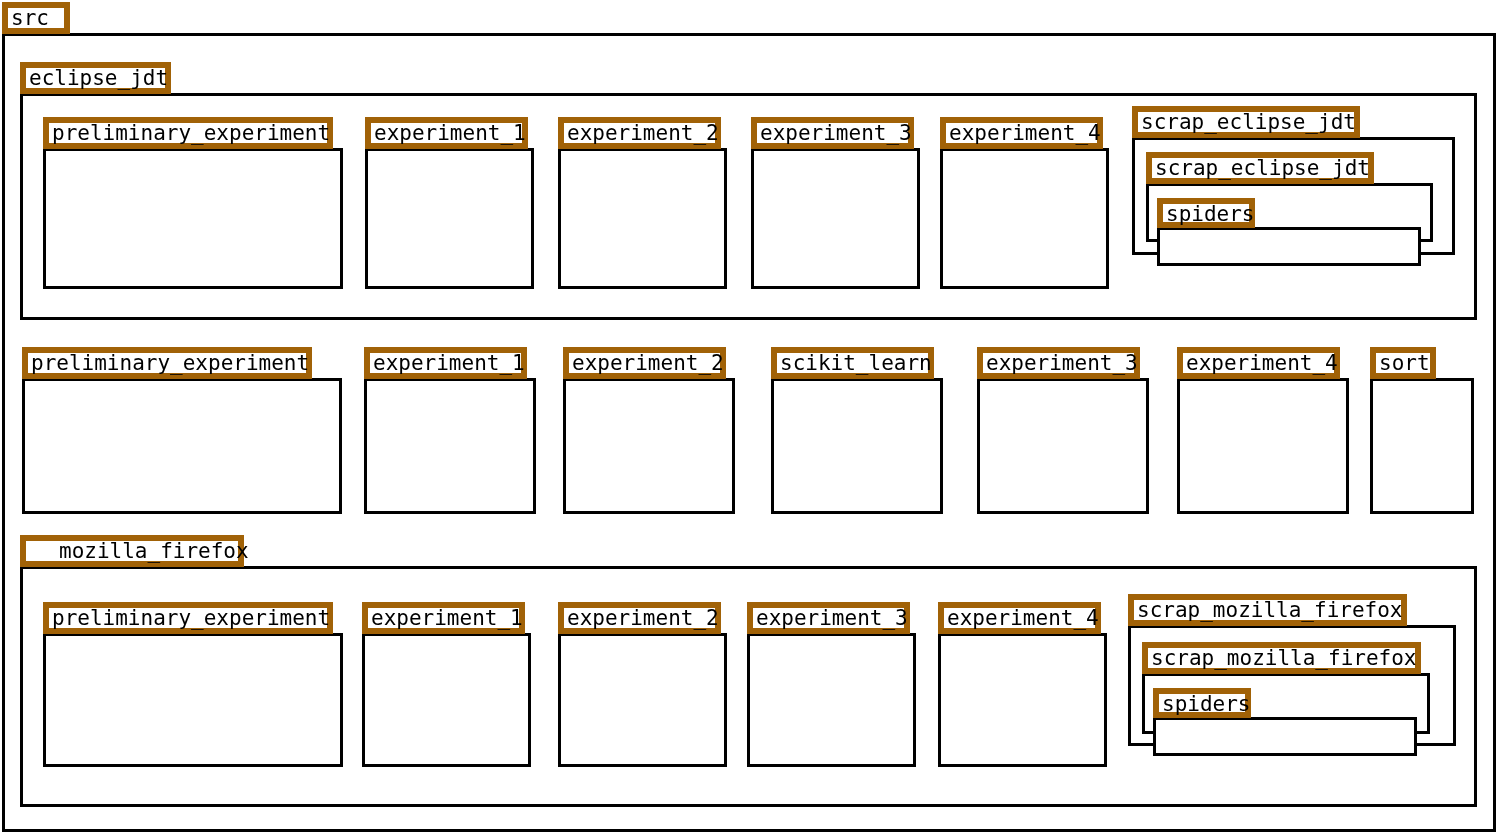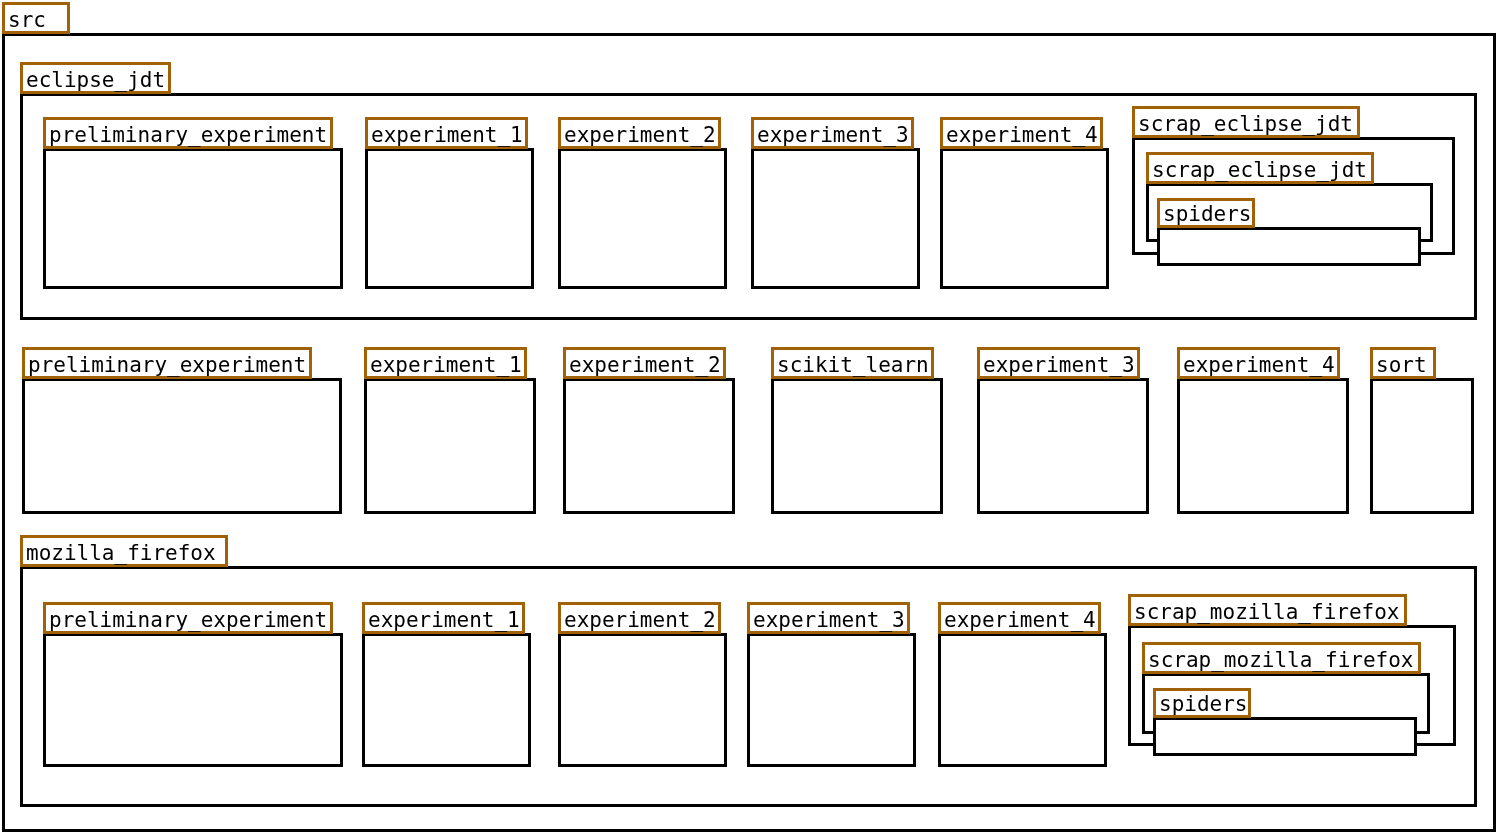--- a/index.html
+++ b/index.html
@@ -20,23 +20,23 @@
   .pkg {
     position: absolute;
     box-sizing: border-box;
   }
   .pkg-tab {
     position: absolute;
     left: 0;
     top: 0;
     box-sizing: border-box;
     background: #ffffff;
-    border: 3px solid #a16207;
+    border: 6px solid #a16207;
     display: flex;
-    align-items: flex-end;
+    align-items: flex-start;
     white-space: nowrap;
     z-index: 3;
   }
   .pkg-tab span {
     display: block;
     padding: 0 3px;
     font-size: 21px;
     line-height: 21px;
     color: #000000;
     letter-spacing: 0px;
@@ -167,21 +167,21 @@
     </div>
 
     <div class="pkg" style="left:1368px; top:345px; width:108px; height:167px;">
       <div class="pkg-tab" style="width:66px; height:32px;">
         <span>sort</span>
       </div>
       <div class="pkg-body" style="top:31px; width:104px; height:136px;"></div>
     </div>
 
     <div class="pkg" style="left:18px; top:533px; width:1457px; height:272px;">
-      <div class="pkg-tab" style="width:208px; height:32px;">
+      <div class="pkg-tab" style="width:224px; height:32px;padding-left:30px;">
         <span>mozilla_firefox</span>
       </div>
       <div class="pkg-body" style="top:31px; width:1457px; height:241px;"></div>
 
       <div class="pkg" style="left:23px; top:67px; width:300px; height:165px;">
         <div class="pkg-tab" style="width:290px; height:32px;">
           <span>preliminary_experiment</span>
         </div>
         <div class="pkg-body" style="top:31px; width:300px; height:134px;"></div>
       </div>

